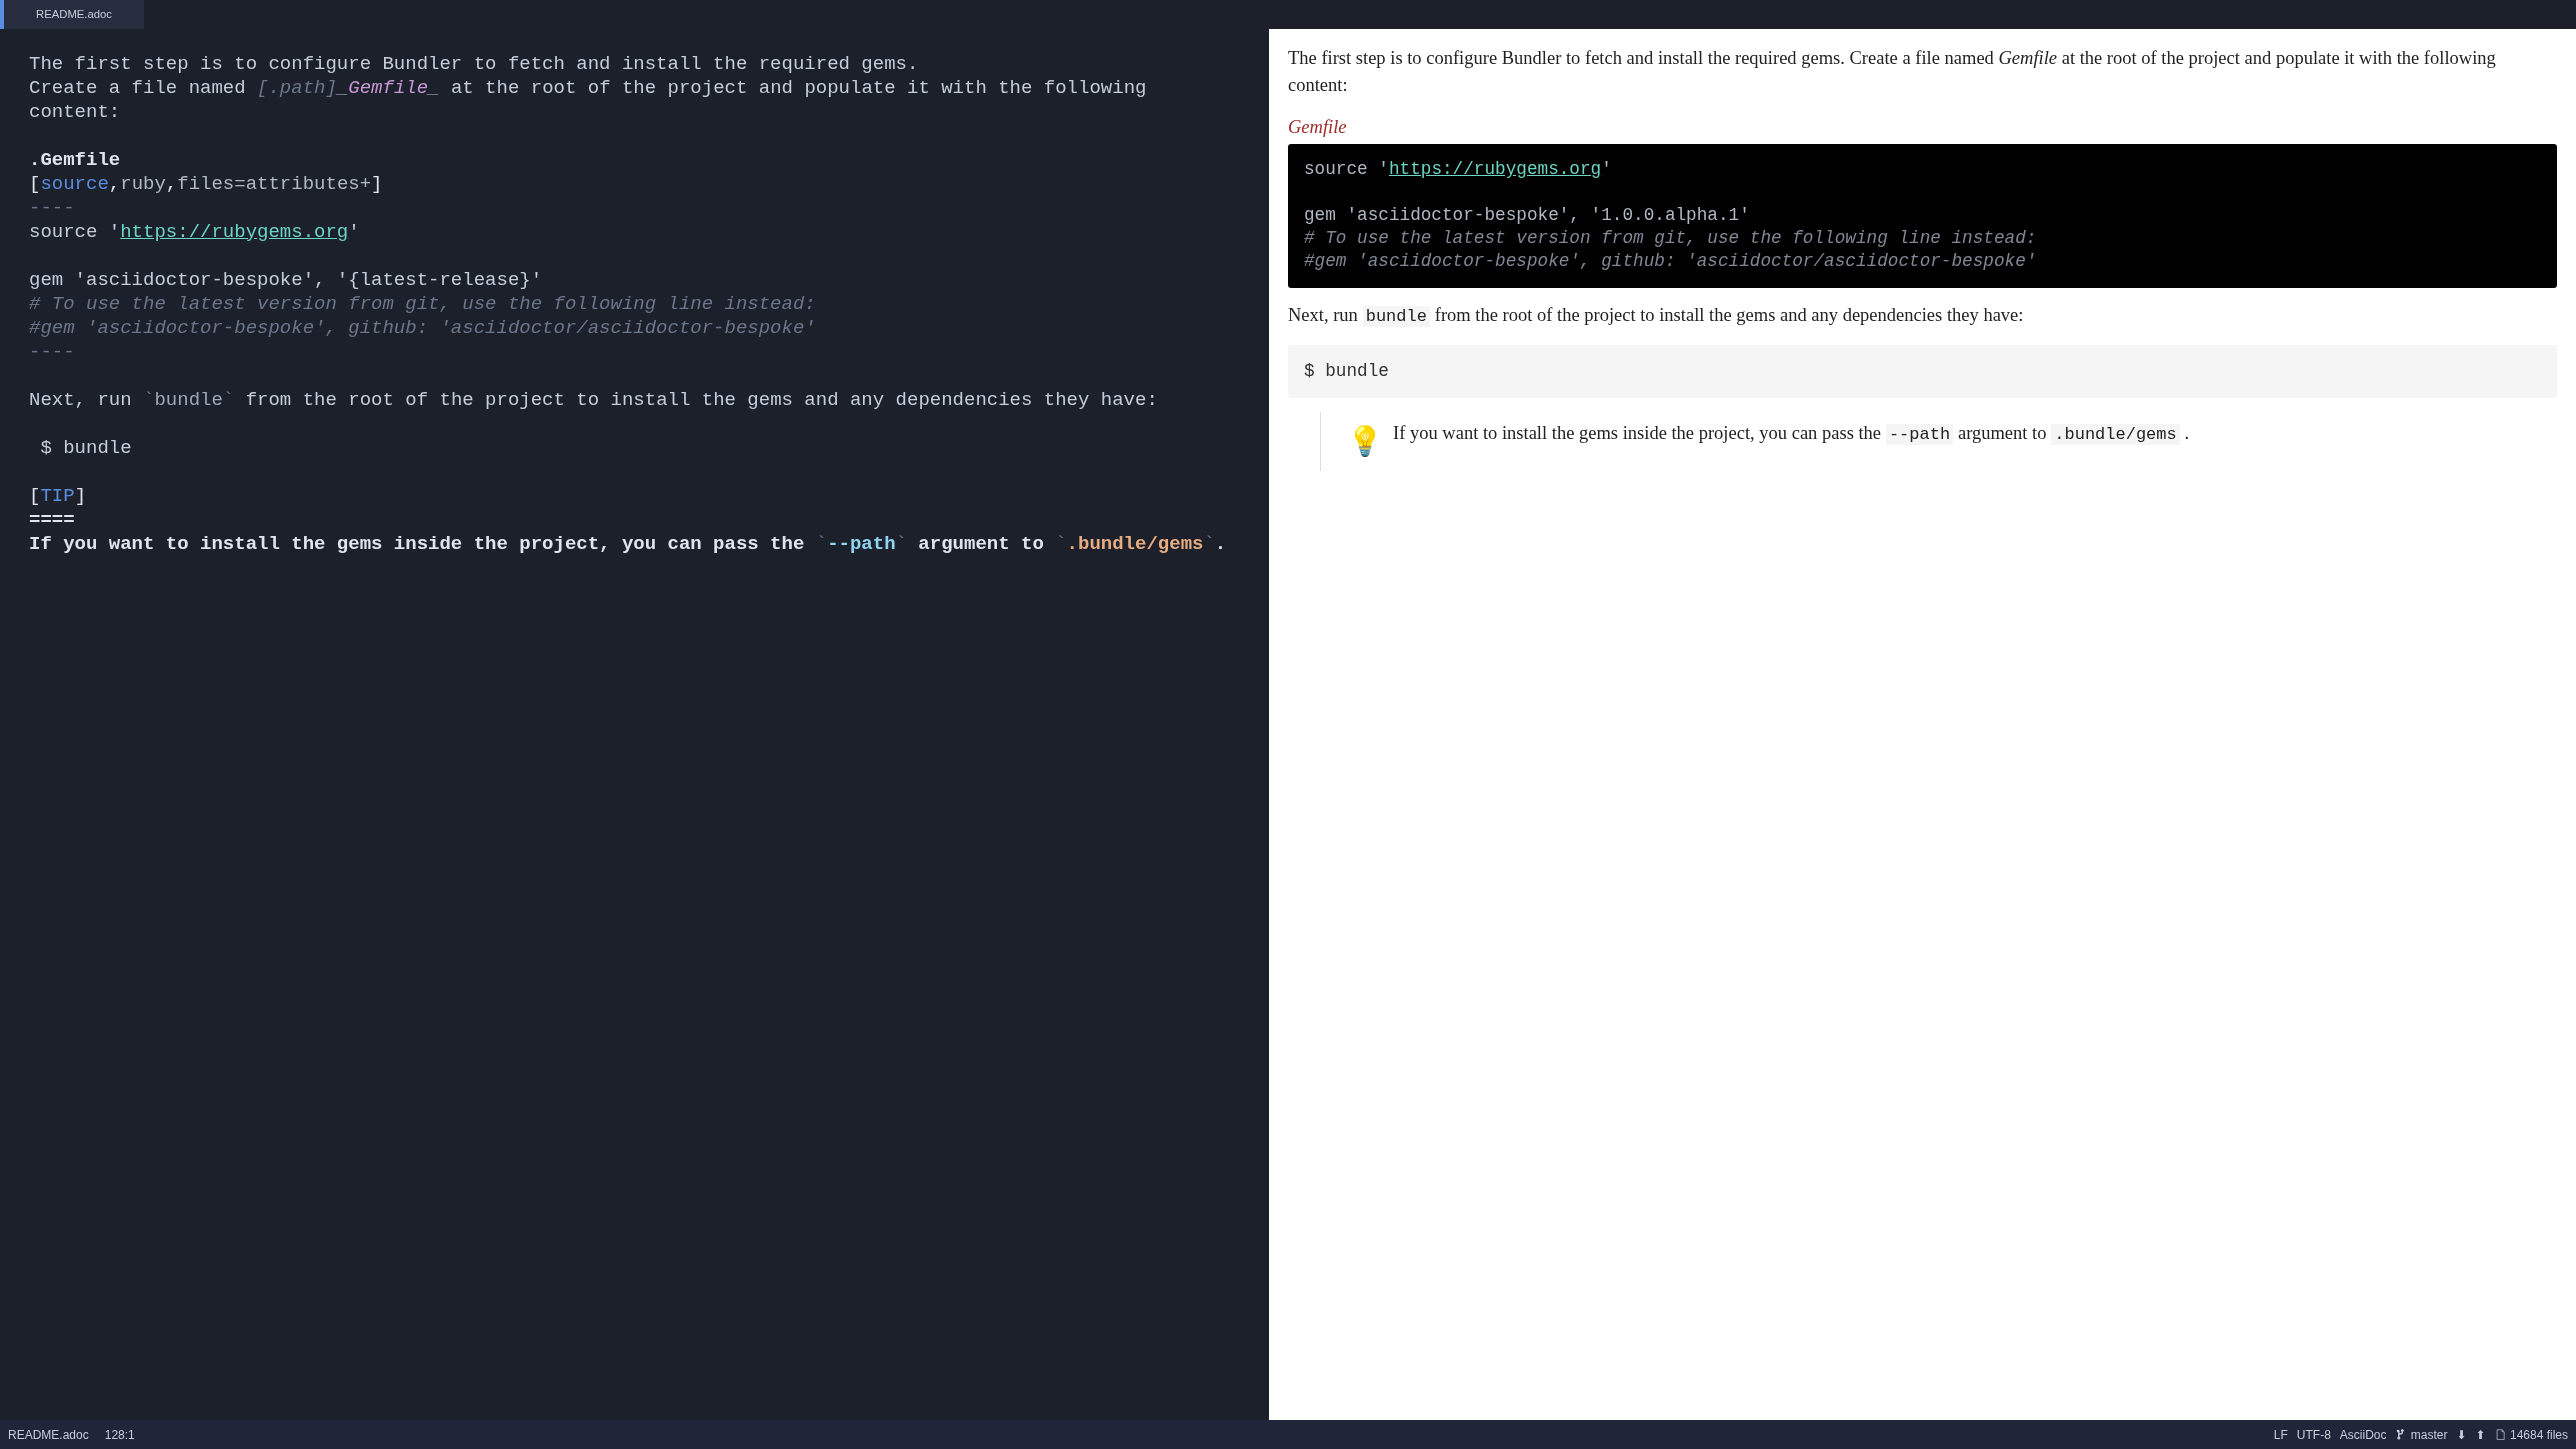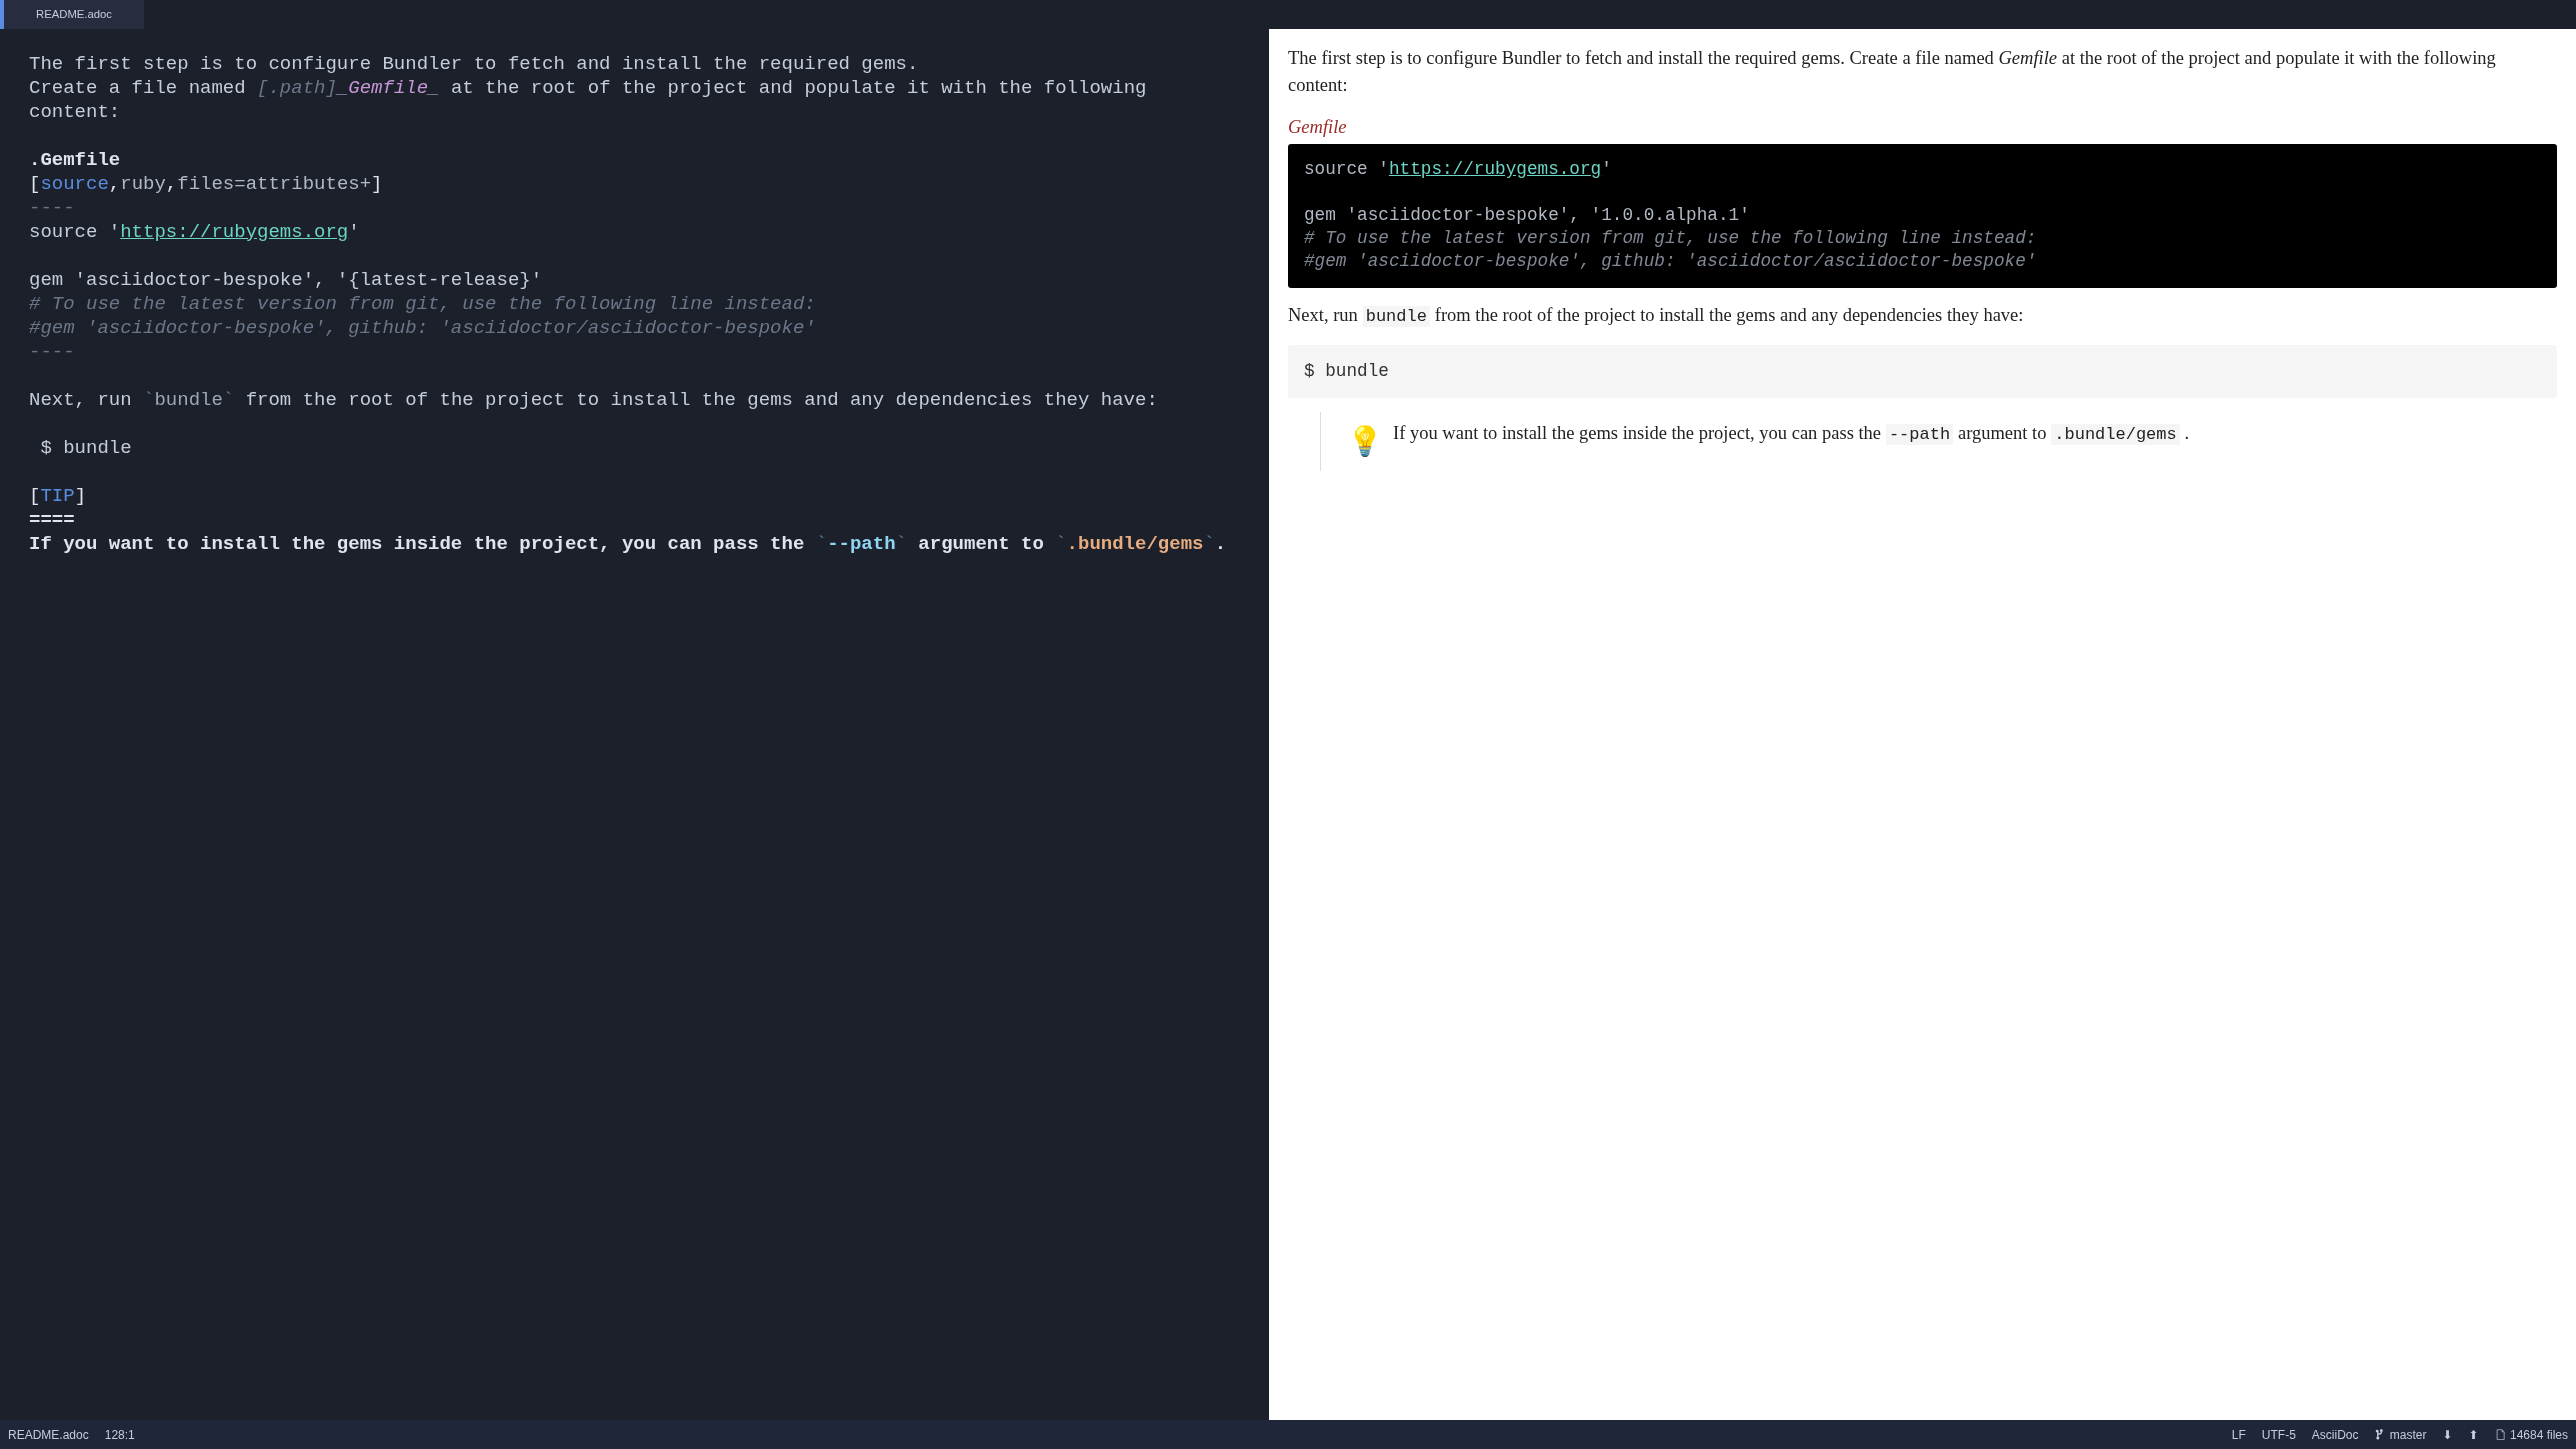--- a/index.html
+++ b/index.html
@@ -126,21 +126,21 @@
   background: #20263a;
   display: flex;
   align-items: center;
   padding: 0 8px;
   font-size: 12px;
   color: #c5cdd9;
   flex-shrink: 0;
 }
 .statusbar .sb-item { margin-right: 16px; }
 .statusbar .sb-right { margin-left: auto; display: flex; align-items: center; }
-.statusbar .sb-right .sb-item { margin-right: 0; margin-left: 16px; display: flex; align-items: center; gap: 4px; }
+.statusbar .sb-right .sb-item { margin-right: 0; margin-left: 9px; display: flex; align-items: center; gap: 4px; }
 .statusbar svg { width: 11.3px; height: 11.3px; fill: #c5cdd9; }
 .arrow { font-size: 12px; }
 </style>
 </head>
 <body>
 
 <div class="tabs">
   <div class="tab-group">
     <div class="tab-indicator"></div>
     <div class="tab active">
@@ -199,21 +199,21 @@
       </div>
     </div>
   </div>
 </div>
 
 <div class="statusbar">
   <span class="sb-item">README.adoc</span>
   <span class="sb-item">128:1</span>
   <div class="sb-right">
     <span class="sb-item">LF</span>
-    <span class="sb-item">UTF-5</span>
+    <span class="sb-item">UTF-8</span>
     <span class="sb-item">AsciiDoc</span>
     <span class="sb-item">
       <svg viewBox="0 0 16 16">
           <path d="M5 3a2 2 0 10-2 2v6a2 2 0 102 0V8c1 0 3 0 4-1 1-1 1-2 1-3a2 2 0 10-2 0c0 1 0 1-.5 1.5C7 6 6 6 5 6V5a2 2 0 000-2z"></path>
         </svg>
       <span>master</span>
     </span>
     <span class="sb-item arrow">⬇</span>
     <span class="sb-item arrow">⬆</span>
     <span class="sb-item">

